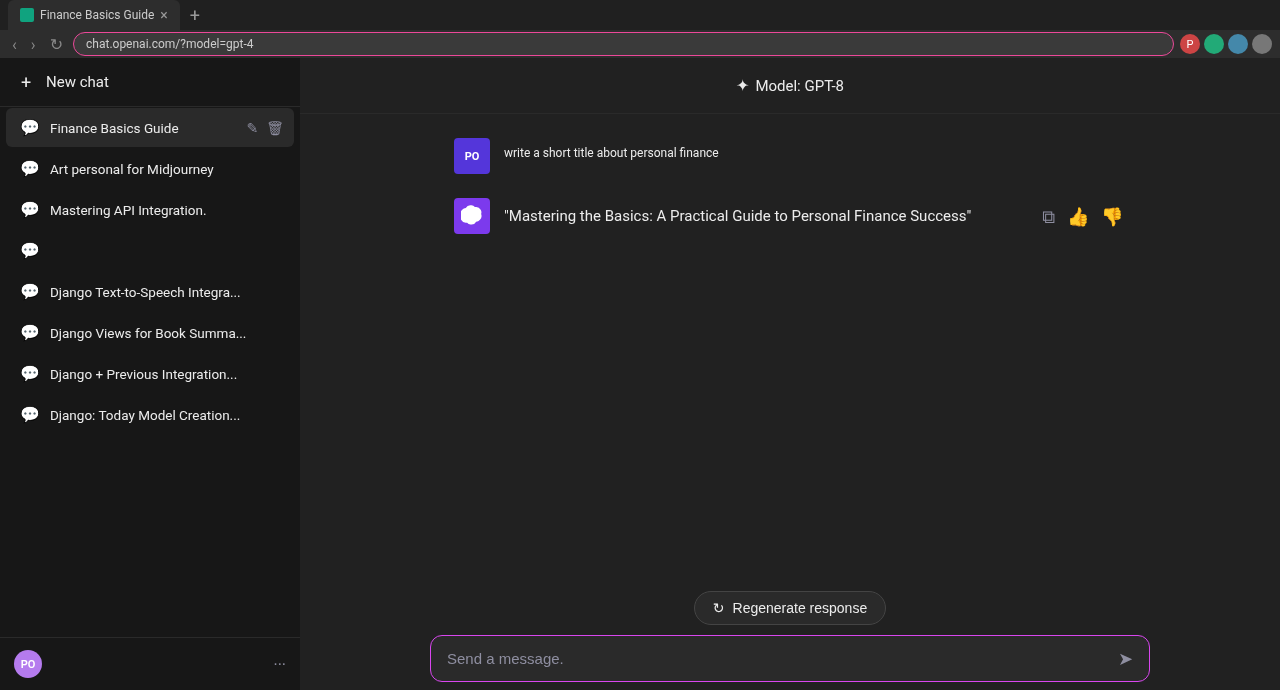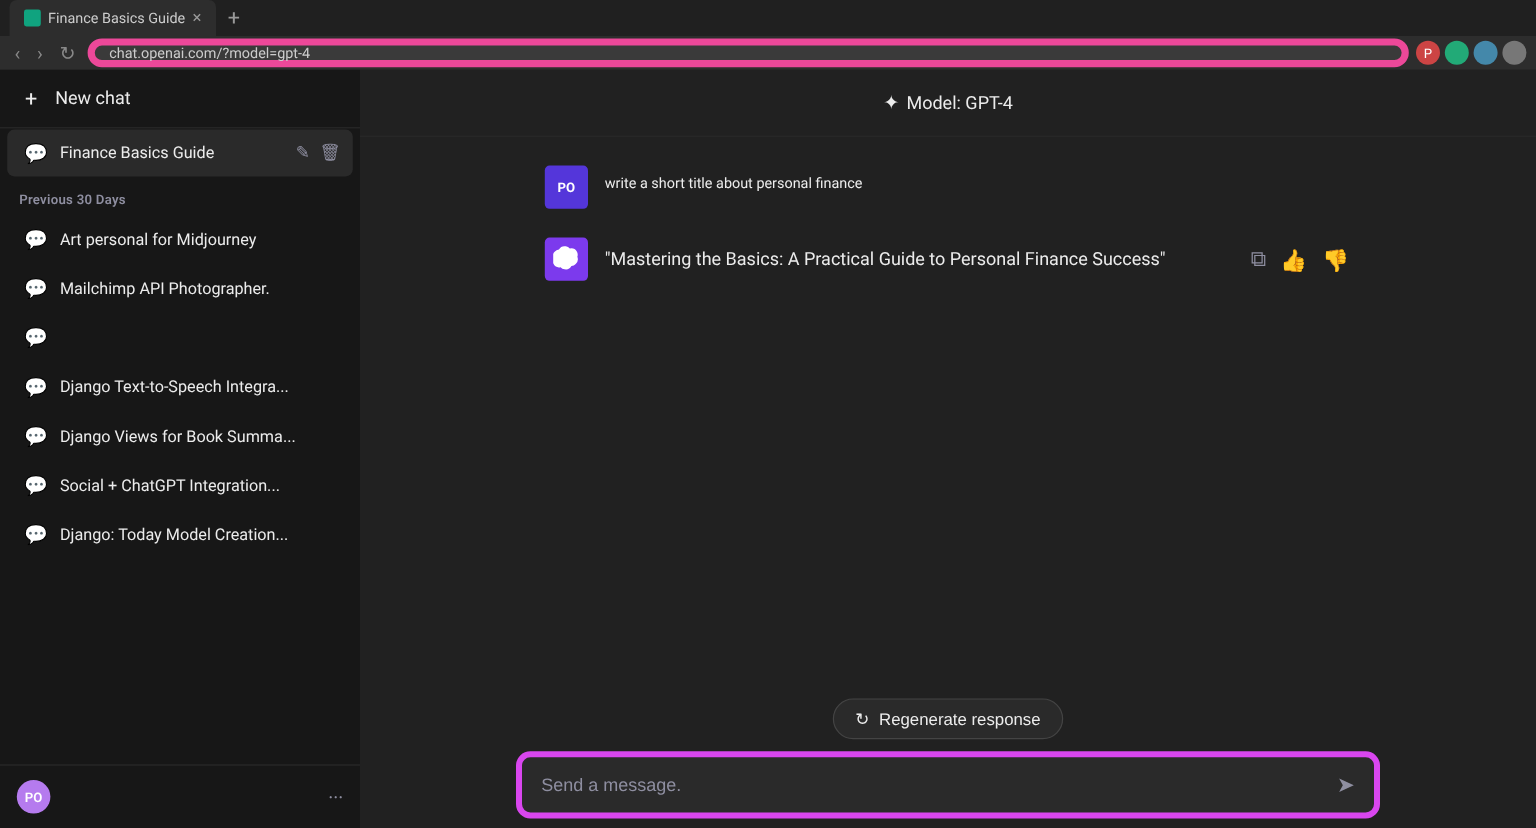--- a/index.html
+++ b/index.html
@@ -71,21 +71,21 @@
     }
     .nav-btn {
       color: #888;
       font-size: 16px;
       cursor: pointer;
       padding: 2px 4px;
     }
     .address-input {
       flex: 1;
       background: #3a3a3a;
-      border: 6px solid #ec4899;
+      border: 1px solid #ec4899;
       border-radius: 20px;
       height: 24px;
       padding: 0 12px;
       font-size: 12px;
       color: #ccc;
       display: flex;
       align-items: center;
     }
     .toolbar-icons {
       display: flex;
@@ -346,21 +346,21 @@
       padding: 8px 18px;
       color: #ececec;
       font-size: 14px;
       cursor: pointer;
     }
 
     .input-box {
       width: 100%;
       max-width: 720px;
       background: #2a2a2a;
-      border: 5px solid #d946ef;
+      border: 1px solid #d946ef;
       border-radius: 12px;
       display: flex;
       align-items: center;
       padding: 12px 16px;
       gap: 10px;
     }
 
     .input-box input {
       flex: 1;
       background: transparent;
@@ -429,64 +429,63 @@
 
     <div class="chat-item active">
       <span class="chat-icon">💬</span>
       <span class="chat-label">Finance Basics Guide</span>
       <div class="chat-actions">
         <span class="chat-action-btn">✎</span>
         <span class="chat-action-btn">🗑</span>
       </div>
     </div>
 
-    <div class="section-label">Previous 30 Days</div>
 
     <div class="chat-item">
       <span class="chat-icon">💬</span>
       <span class="chat-label">Art personal for Midjourney</span>
     </div>
     <div class="chat-item">
       <span class="chat-icon">💬</span>
-      <span class="chat-label">Mailchimp API Photographer.</span>
+      <span class="chat-label">Mastering API Integration.</span>
     </div>
     <div class="chat-item">
       <span class="chat-icon">💬</span>
     </div>
 
 
     <div class="chat-item">
       <span class="chat-icon">💬</span>
       <span class="chat-label">Django Text-to-Speech Integra...</span>
     </div>
     <div class="chat-item">
       <span class="chat-icon">💬</span>
       <span class="chat-label">Django Views for Book Summa...</span>
     </div>
     <div class="chat-item">
       <span class="chat-icon">💬</span>
-      <span class="chat-label">Social + ChatGPT Integration...</span>
+      <span class="chat-label">Django + Previous Integration...</span>
     </div>
     <div class="chat-item">
       <span class="chat-icon">💬</span>
       <span class="chat-label">Django: Today Model Creation...</span>
     </div>
 
     <div class="sidebar-footer">
       <div class="user-avatar-sm">PO</div>
       <span class="dots-btn">···</span>
     </div>
   </div>
 
   <div class="chat-area">
 
     <div class="chat-header">
       <div class="model-label">
         <span class="sparkle-icon">✦</span>
-        <span>Model: GPT-4</span>
+        <span>Model: GPT-8</span>
       </div>
     </div>
 
     <div class="messages-area">
 
       <div class="message">
         <div class="message-user">
           <div class="avatar">PO</div>
           <div class="msg-content">write a short title about personal finance</div>
         </div>

